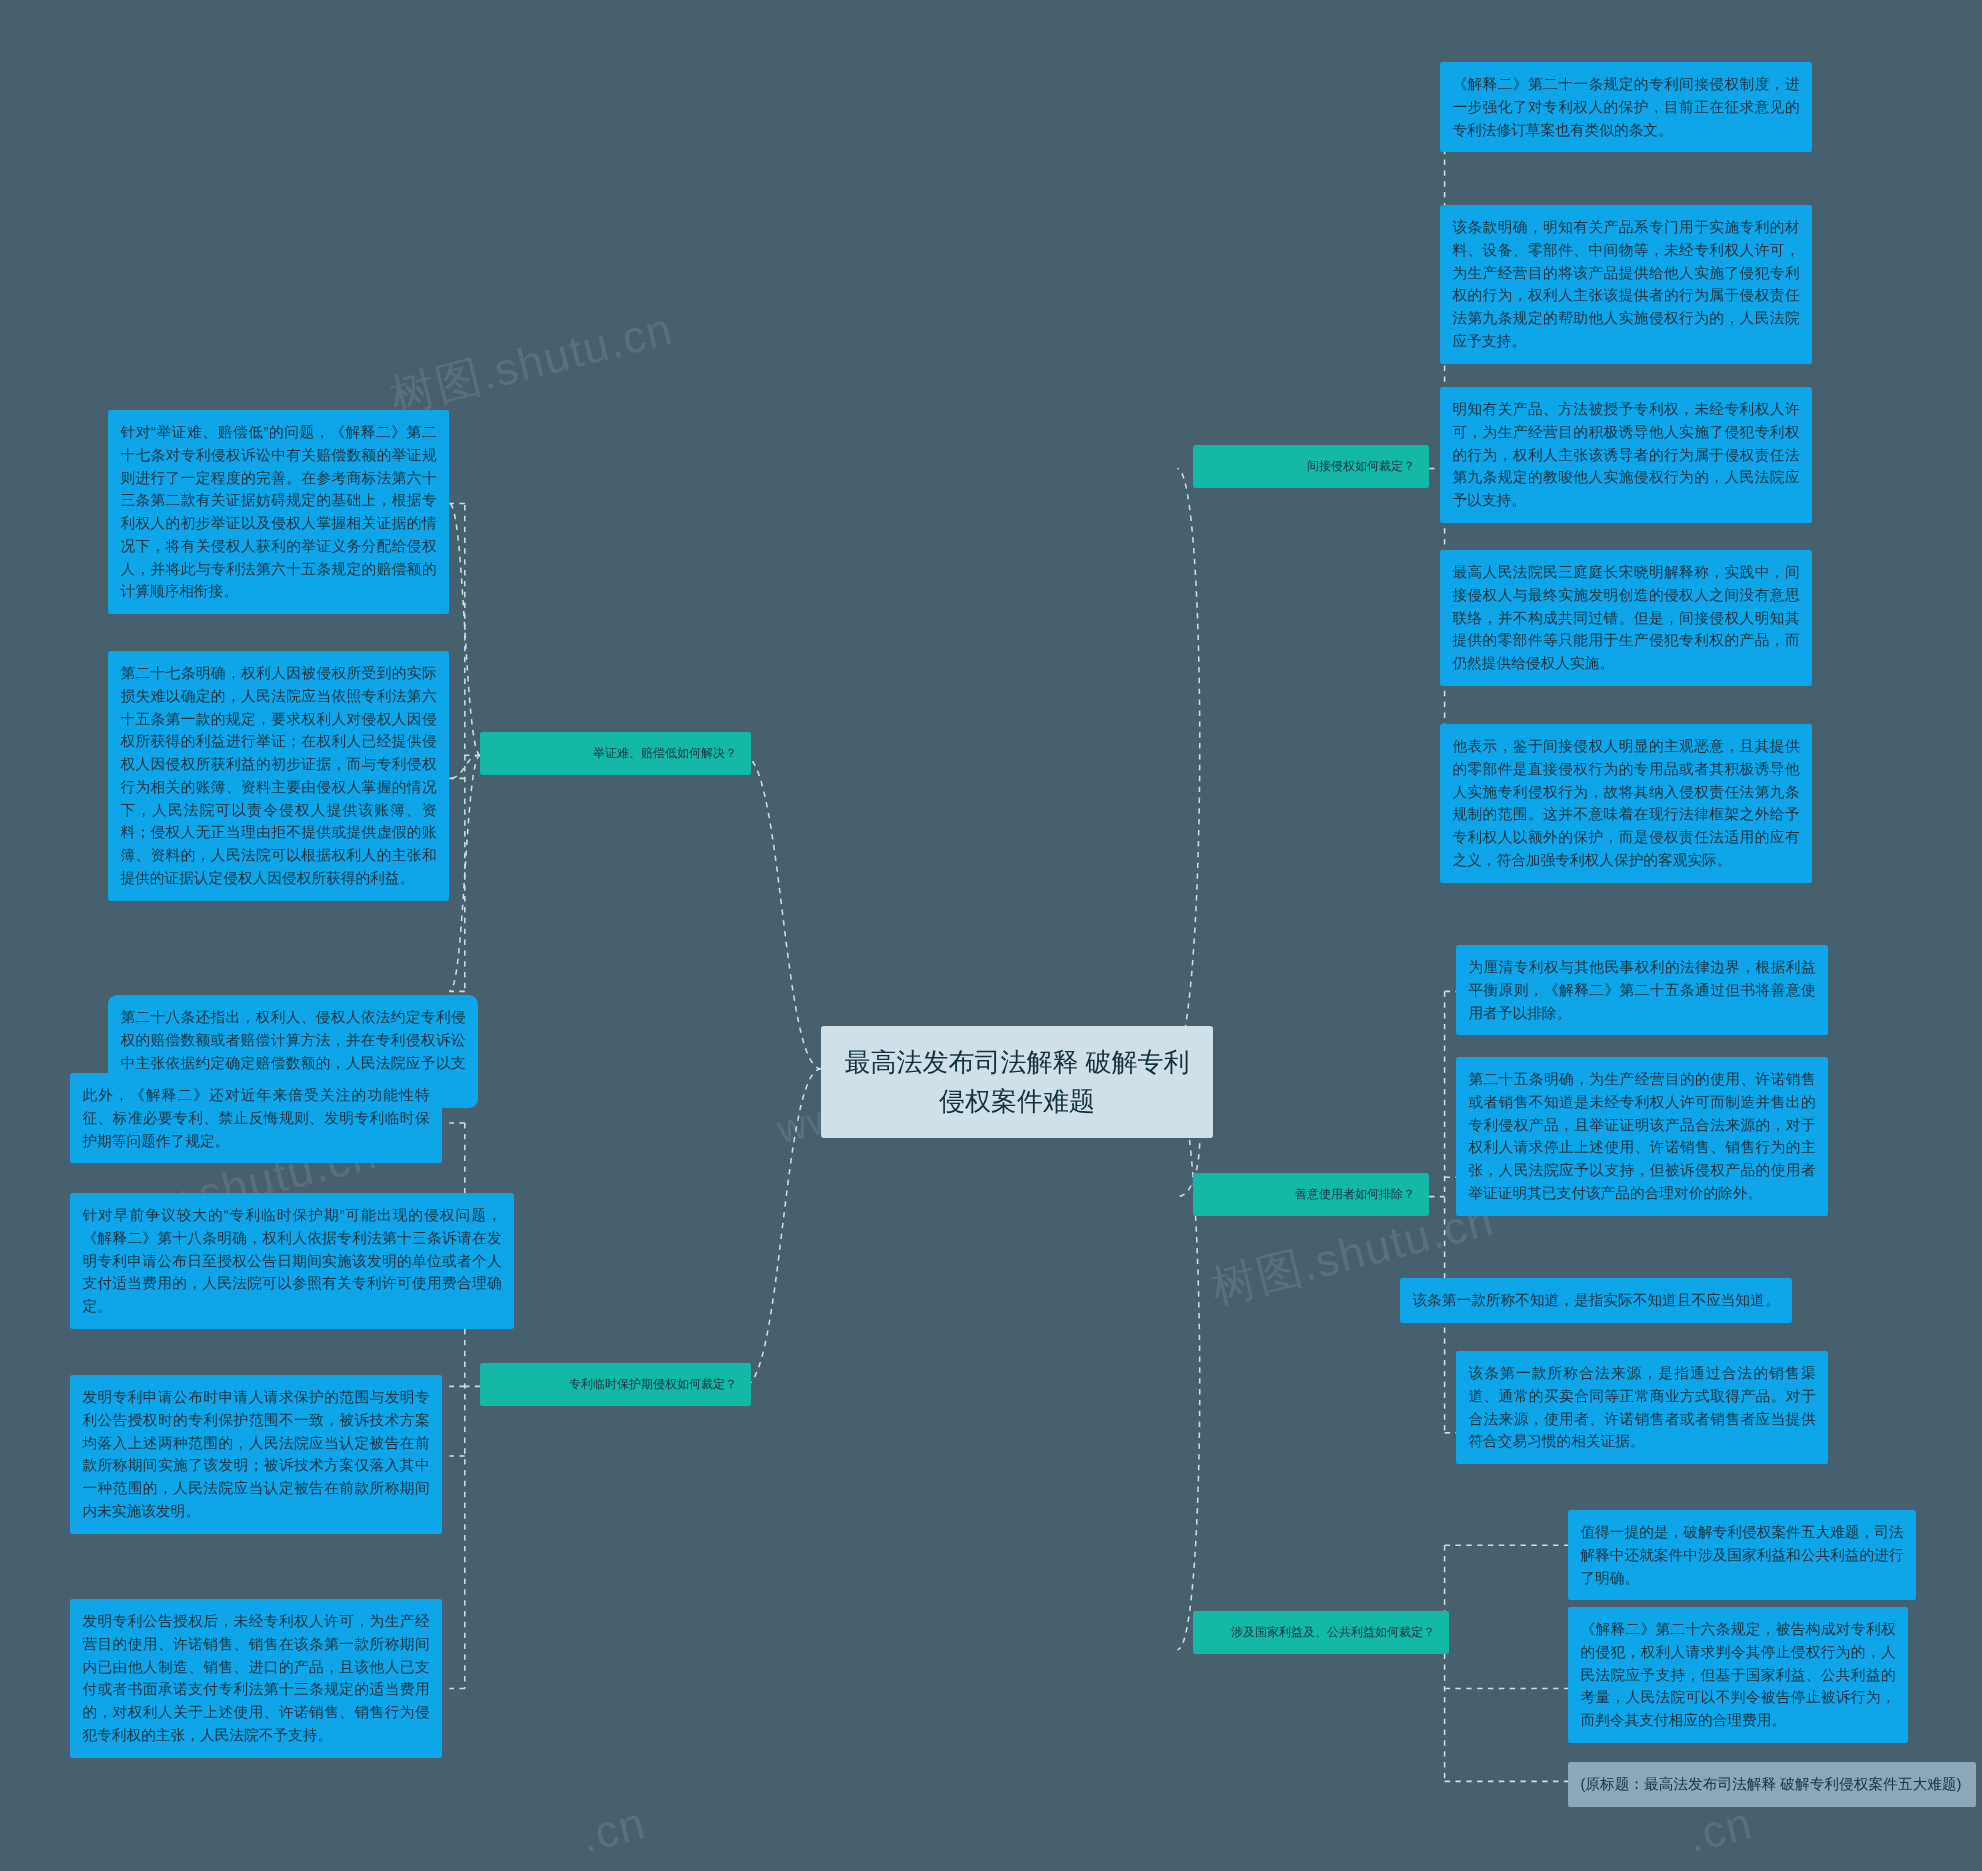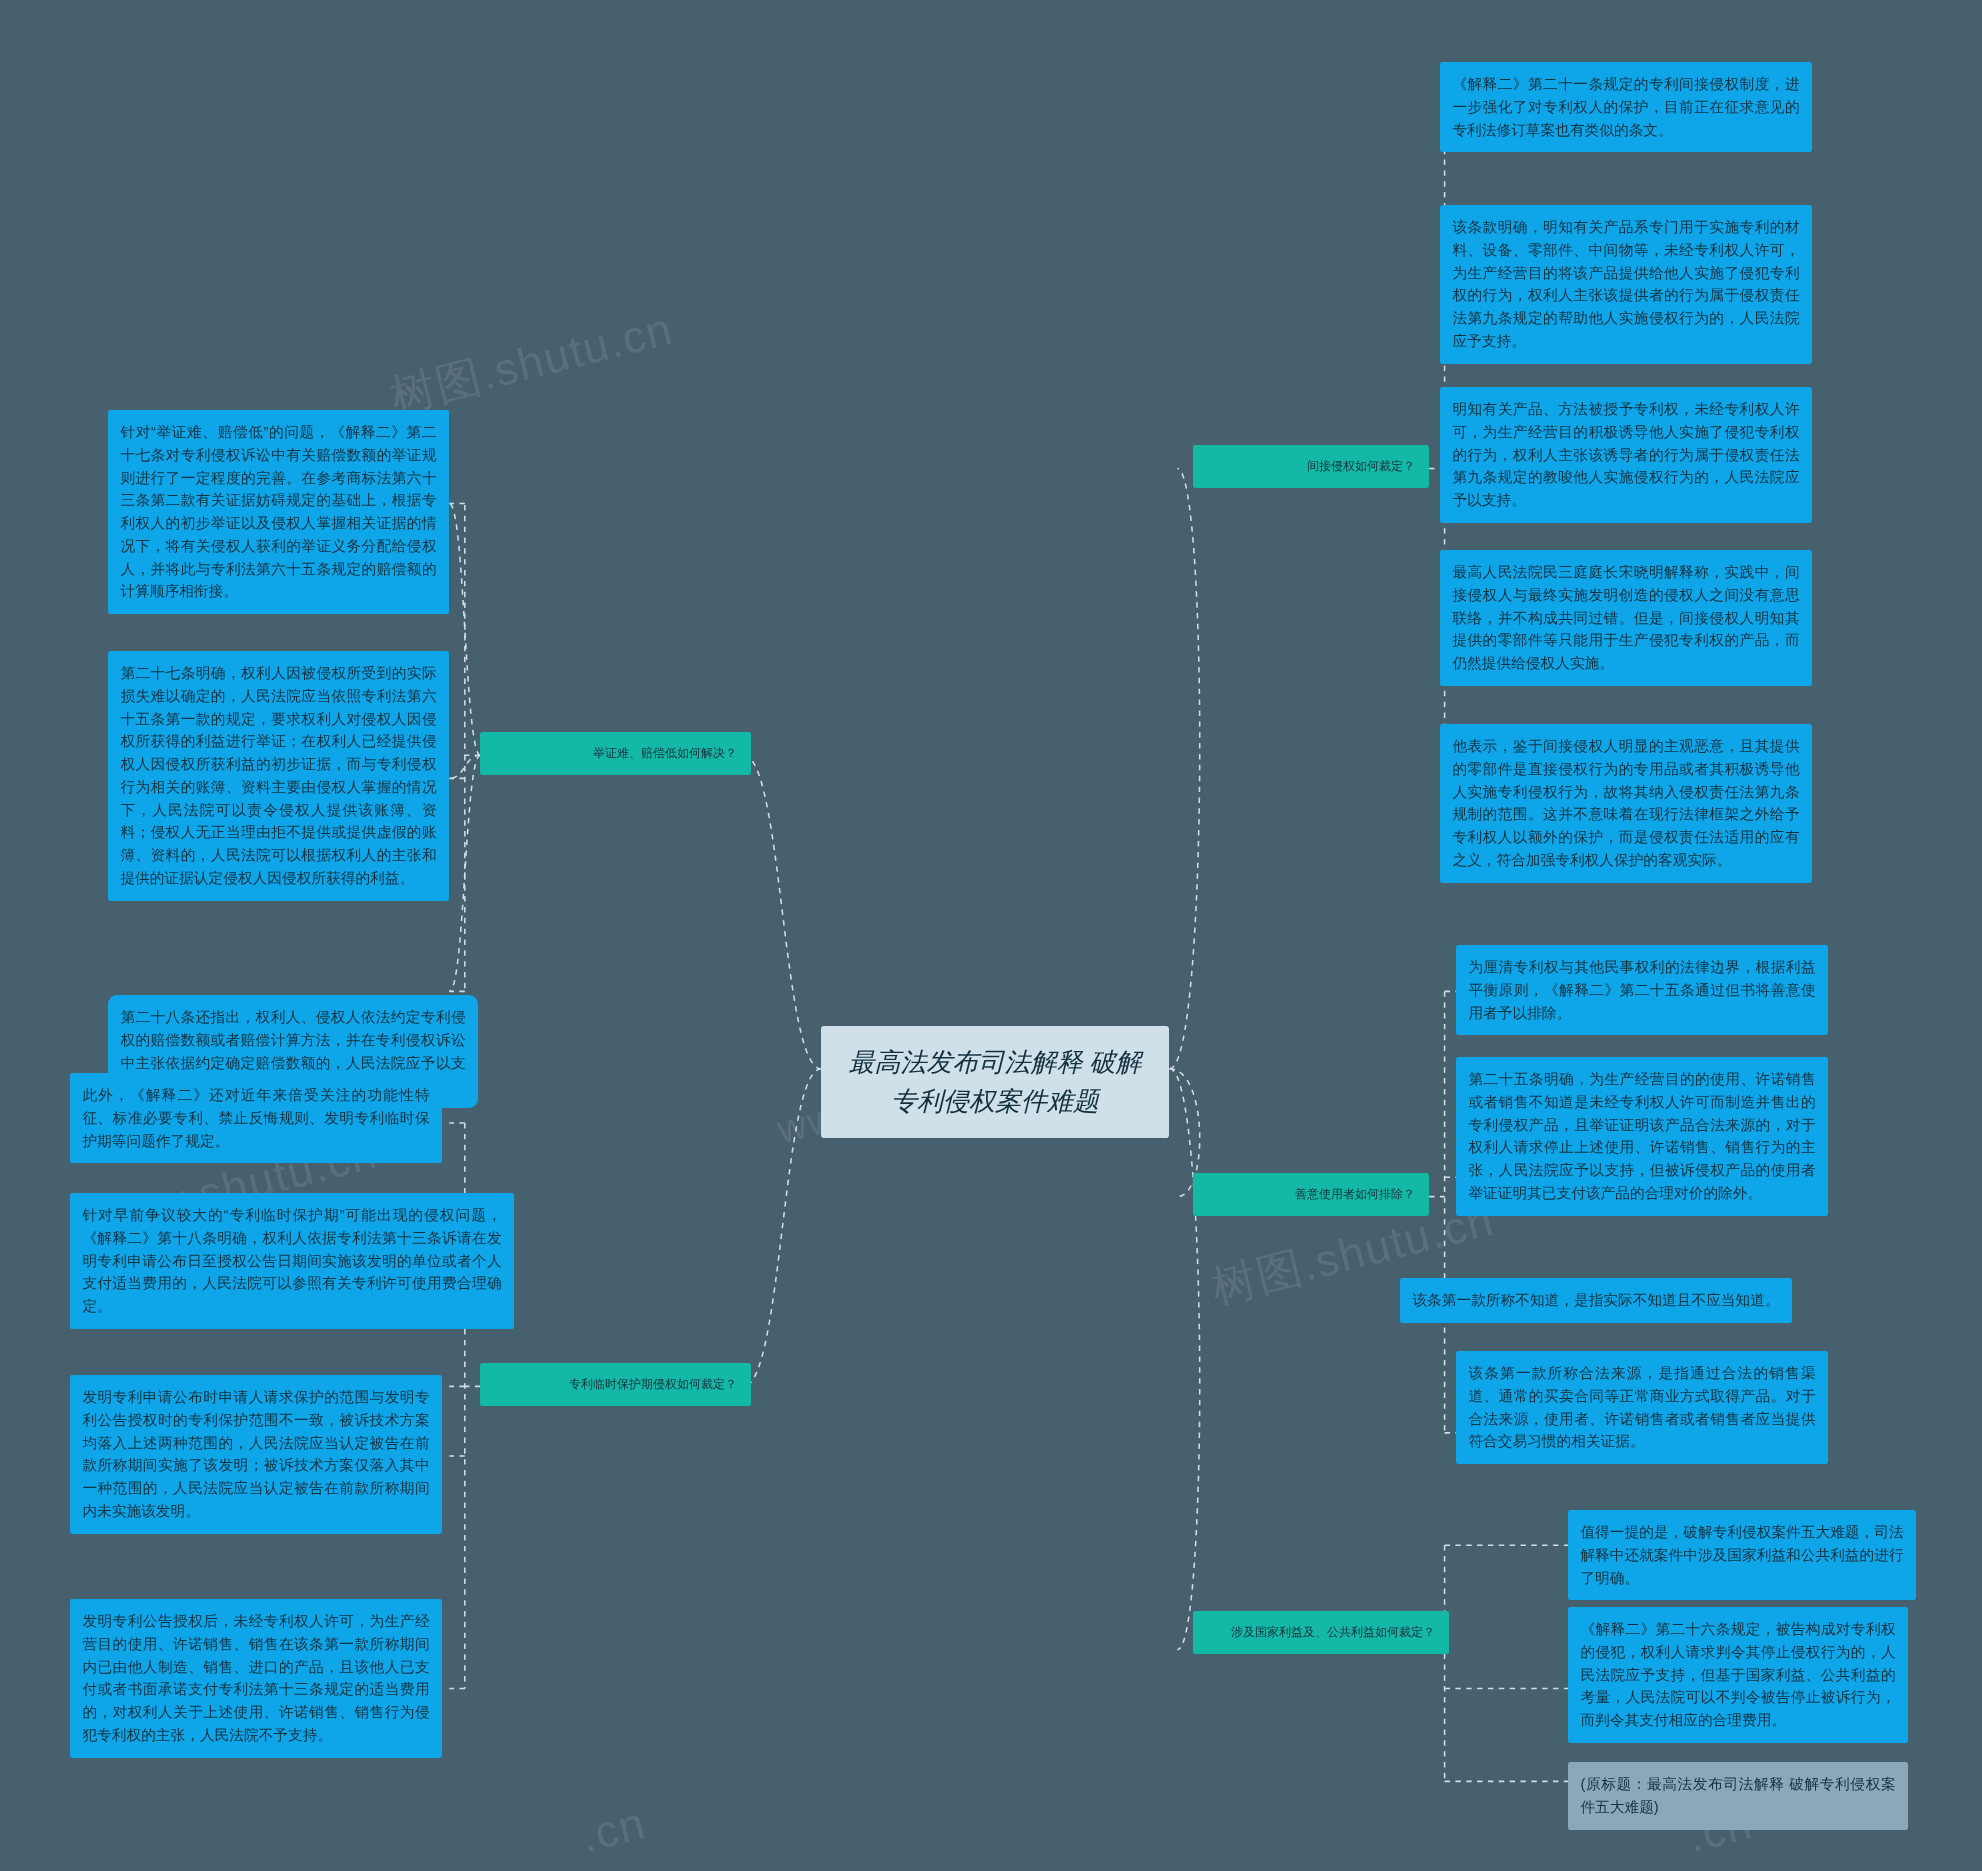--- a/index.html
+++ b/index.html
@@ -113,21 +113,21 @@
     <path d="M1865 1690 L 1890 1690"></path>
     <path d="M1865 1850 L 1890 1850"></path>
 
     <path d="M1845 2130 L 1865 2130"></path>
     <path d="M1865 1995 L 1865 2300"></path>
     <path d="M1865 1995 L 2030 1995"></path>
     <path d="M1865 2180 L 2030 2180"></path>
     <path d="M1865 2300 L 2030 2300"></path>
   </svg>
 
-  <div class="node root" style="left:821px;top:1026px;width:348px;font-style:italic;">最高法发布司法解释 破解专利侵权案件难题</div>
+  <div class="node root" style="left:821px;top:1026px;width:392px;">最高法发布司法解释 破解专利侵权案件难题</div>
 
   <div class="node branch" style="left:480px;top:732px;width:271px;">举证难、赔偿低如何解决？</div>
 
   <div class="node leaf" style="left:108px;top:410px;width:341px;">针对“举证难、赔偿低”的问题，《解释二》第二十七条对专利侵权诉讼中有关赔偿数额的举证规则进行了一定程度的完善。在参考商标法第六十三条第二款有关证据妨碍规定的基础上，根据专利权人的初步举证以及侵权人掌握相关证据的情况下，将有关侵权人获利的举证义务分配给侵权人，并将此与专利法第六十五条规定的赔偿额的计算顺序相衔接。</div>
   <div class="node leaf" style="left:108px;top:651px;width:341px;">第二十七条明确，权利人因被侵权所受到的实际损失难以确定的，人民法院应当依照专利法第六十五条第一款的规定，要求权利人对侵权人因侵权所获得的利益进行举证；在权利人已经提供侵权人因侵权所获利益的初步证据，而与专利侵权行为相关的账簿、资料主要由侵权人掌握的情况下，人民法院可以责令侵权人提供该账簿、资料；侵权人无正当理由拒不提供或提供虚假的账簿、资料的，人民法院可以根据权利人的主张和提供的证据认定侵权人因侵权所获得的利益。</div>
   <div class="node leaf" style="left:108px;top:995px;width:370px;border-radius:9px;">第二十八条还指出，权利人、侵权人依法约定专利侵权的赔偿数额或者赔偿计算方法，并在专利侵权诉讼中主张依据约定确定赔偿数额的，人民法院应予以支持。</div>
 
   <div class="node branch" style="left:480px;top:1363px;width:271px;">专利临时保护期侵权如何裁定？</div>
 
   <div class="node leaf" style="left:70px;top:1073px;width:372px;">此外，《解释二》还对近年来倍受关注的功能性特征、标准必要专利、禁止反悔规则、发明专利临时保护期等问题作了规定。</div>
@@ -148,16 +148,16 @@
   <div class="node leaf" style="left:1456px;top:945px;width:372px;">为厘清专利权与其他民事权利的法律边界，根据利益平衡原则，《解释二》第二十五条通过但书将善意使用者予以排除。</div>
   <div class="node leaf" style="left:1456px;top:1057px;width:372px;">第二十五条明确，为生产经营目的的使用、许诺销售或者销售不知道是未经专利权人许可而制造并售出的专利侵权产品，且举证证明该产品合法来源的，对于权利人请求停止上述使用、许诺销售、销售行为的主张，人民法院应予以支持，但被诉侵权产品的使用者举证证明其已支付该产品的合理对价的除外。</div>
   <div class="node leaf" style="left:1400px;top:1278px;width:392px;">该条第一款所称不知道，是指实际不知道且不应当知道。</div>
   <div class="node leaf" style="left:1456px;top:1351px;width:372px;">该条第一款所称合法来源，是指通过合法的销售渠道、通常的买卖合同等正常商业方式取得产品。对于合法来源，使用者、许诺销售者或者销售者应当提供符合交易习惯的相关证据。</div>
 
   <div class="node branch" style="left:1193px;top:1611px;width:256px;">涉及国家利益及、公共利益如何裁定？</div>
 
   <div class="node leaf" style="left:1568px;top:1510px;width:348px;">值得一提的是，破解专利侵权案件五大难题，司法解释中还就案件中涉及国家利益和公共利益的进行了明确。</div>
   <div class="node leaf" style="left:1568px;top:1607px;width:340px;">《解释二》第二十六条规定，被告构成对专利权的侵犯，权利人请求判令其停止侵权行为的，人民法院应予支持，但基于国家利益、公共利益的考量，人民法院可以不判令被告停止被诉行为，而判令其支付相应的合理费用。</div>
 
-  <div class="node plain" style="left:1568px;top:1762px;width:340px;">(原标题：最高法发布司法解释 破解专利侵权案件五大难题)</div>
+  <div class="node plain" style="left:1568px;top:1762px;width:408px;">(原标题：最高法发布司法解释 破解专利侵权案件五大难题)</div>
 
 </div>
 
 
 </body></html>

